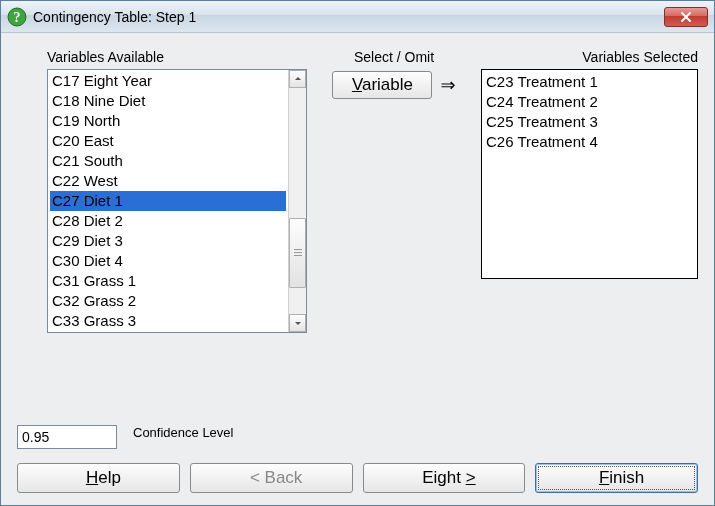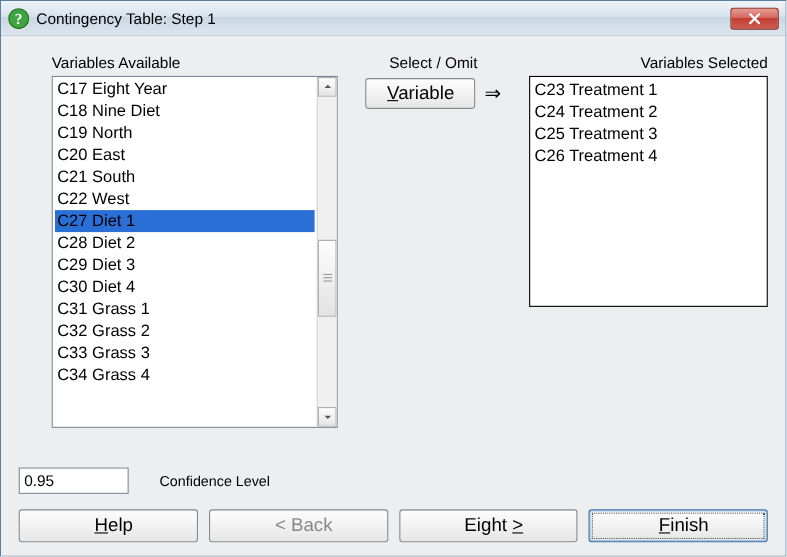--- a/index.html
+++ b/index.html
@@ -69,21 +69,21 @@
   .col-right{ flex: 1; display:flex; flex-direction:column; }
   .section-label {
     font-size: 14px;
     margin-bottom: 4px;
     color: #000;
   }
   .section-label.right { text-align: right; }
   .listbox-wrap {
     background: #fff;
     border: 1px solid #7a8a99;
-    height: 320px;
+    height: 264px;
     display: flex;
     overflow: hidden;
   }
   .listbox {
     flex: 1;
     overflow: hidden;
     padding: 1px 2px;
   }
   .listbox .item {
     font-size: 15px;
@@ -165,22 +165,21 @@
   }
   .listbox-right .item {
     font-size:15px;
     line-height:20px;
     white-space:nowrap;
     cursor:default;
     color:#000;
   }
   .conf-row {
     display:flex;
-    align-items:center;
-    gap:28px;
+    gap:16px;
     margin-top: 28px;
   }
   .conf-input {
     width: 100px;
     height: 24px;
     border: 1px solid #7a8a99;
     background:#fff;
     font-size:14px;
     padding: 2px 4px;
     font-family: inherit;

